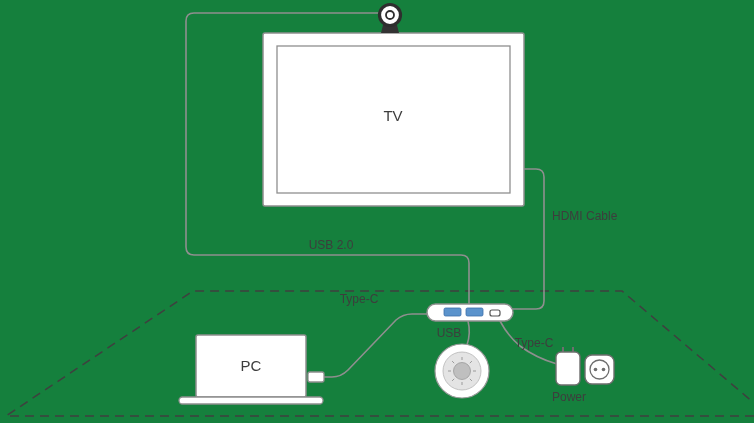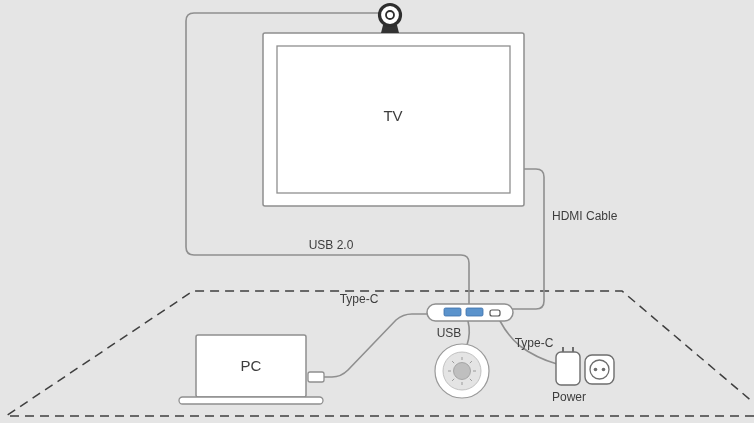--- a/index.html
+++ b/index.html
@@ -1,17 +1,17 @@
 <!DOCTYPE html>
 <html><head>
 <meta charset="utf-8">
 <style>
   html,body{margin:0;padding:0;background:#ffffff;}
   .canvas{
-    width:754px;height:423px;position:relative;background:#e5e5e5;
+    width:754px;height:423px;position:relative;background:#15803d;
     font-family:"Liberation Sans","DejaVu Sans",sans-serif;overflow:hidden;
   }
   svg{display:block;}
   svg text{
     font-family:"Liberation Sans","DejaVu Sans",sans-serif;
     fill:#3d3d3d;
   }
   .lbl{font-size:12px;}
   .devlbl{font-size:15px;}
   .cable{fill:none;stroke:#8f8f8f;stroke-width:1.6;stroke-linecap:round;}

